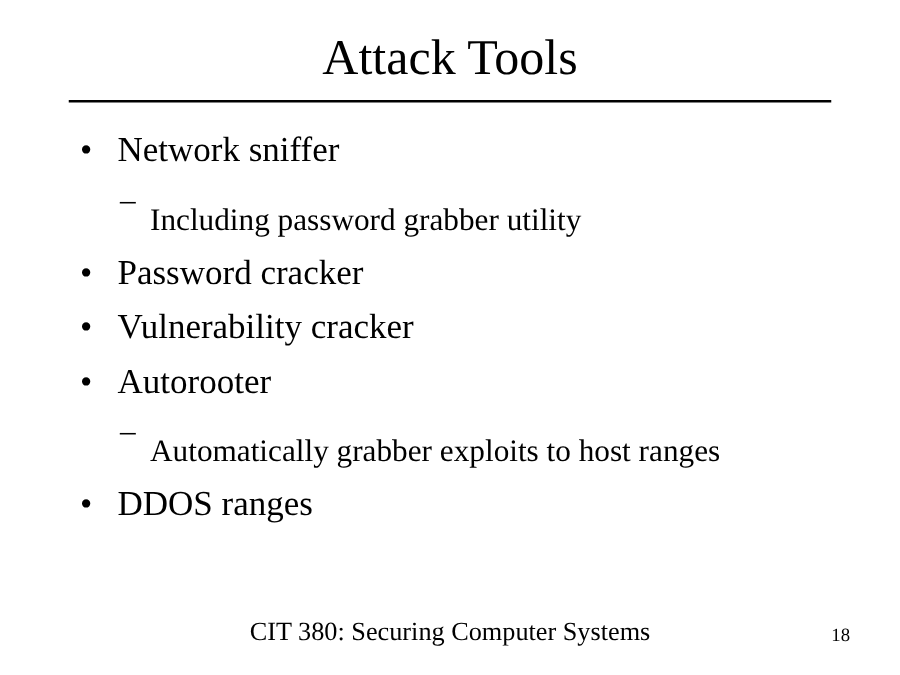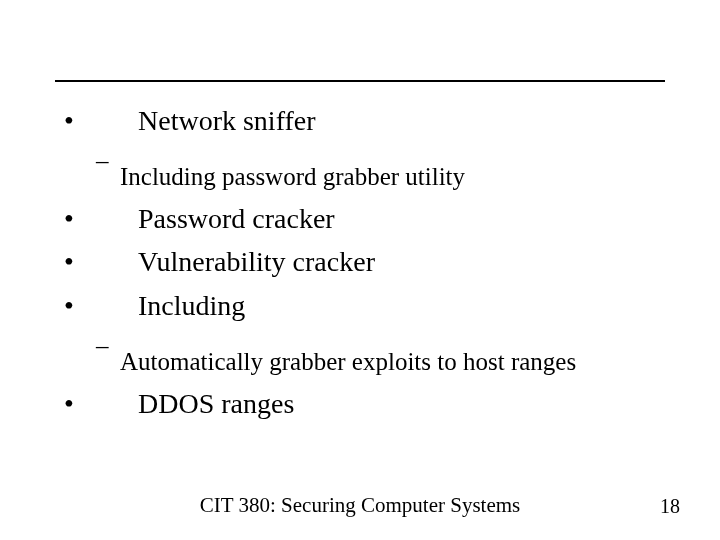--- a/index.html
+++ b/index.html
@@ -50,21 +50,20 @@
     margin-top: 6px;
   }
   .lvl1 .bullet {
     width: 30px;
     flex: 0 0 30px;
     text-align: left;
     padding-left: 4px;
   }
   .lvl1 .text {
     flex: 1;
-    margin-left: 44px;
   }
   .lvl2 {
     display: flex;
     align-items: flex-start;
     margin-top: 4px;
     margin-left: 36px;
     font-size: 25px;
   }
   .lvl2 .dash {
     width: 24px;
@@ -79,28 +78,29 @@
     bottom: 22px;
     left: 0;
     width: 100%;
     text-align: center;
     font-size: 21px;
   }
   .footer-right {
     position: absolute;
     bottom: 22px;
     right: 40px;
-    font-size: 20px;
+    font-size: 15px;
   }
 </style>
 </head>
 <body>
 
 <div class="slide">
 
+  <div class="title">Attack Tools</div>
   <div class="rule"></div>
 
   <div class="body">
 
     <div class="lvl1">
       <span class="bullet">•</span>
       <span class="text">Network sniffer</span>
     </div>
     <div class="lvl2">
       <span class="dash">–</span>
@@ -112,21 +112,21 @@
       <span class="text">Password cracker</span>
     </div>
 
     <div class="lvl1">
       <span class="bullet">•</span>
       <span class="text">Vulnerability cracker</span>
     </div>
 
     <div class="lvl1">
       <span class="bullet">•</span>
-      <span class="text">Including</span>
+      <span class="text">Autorooter</span>
     </div>
     <div class="lvl2">
       <span class="dash">–</span>
       <span class="text">Automatically grabber exploits to host ranges</span>
     </div>
 
     <div class="lvl1">
       <span class="bullet">•</span>
       <span class="text">DDOS ranges</span>
     </div>

